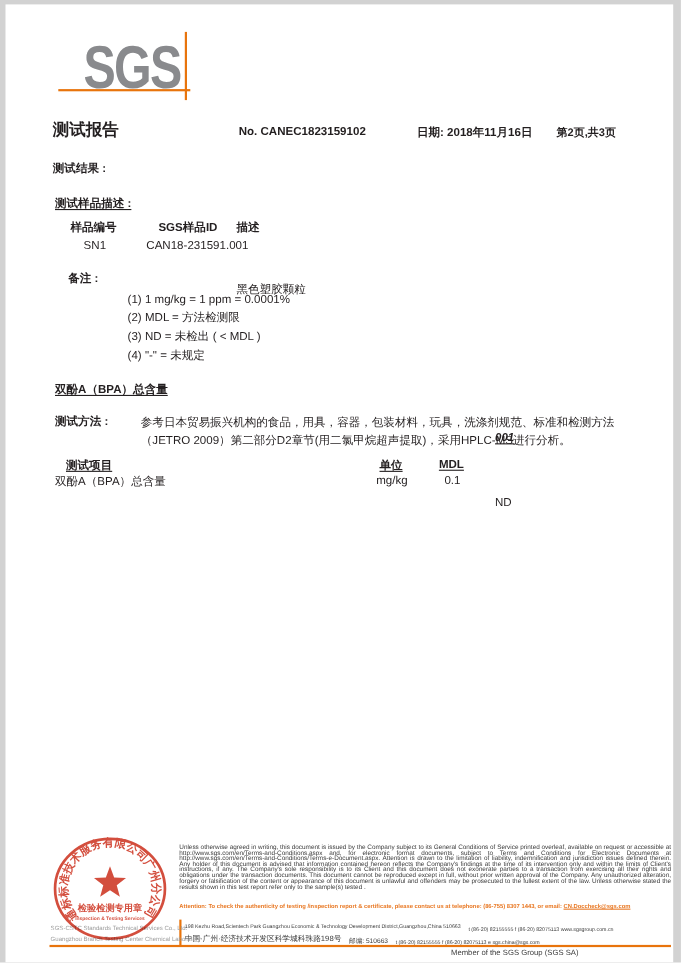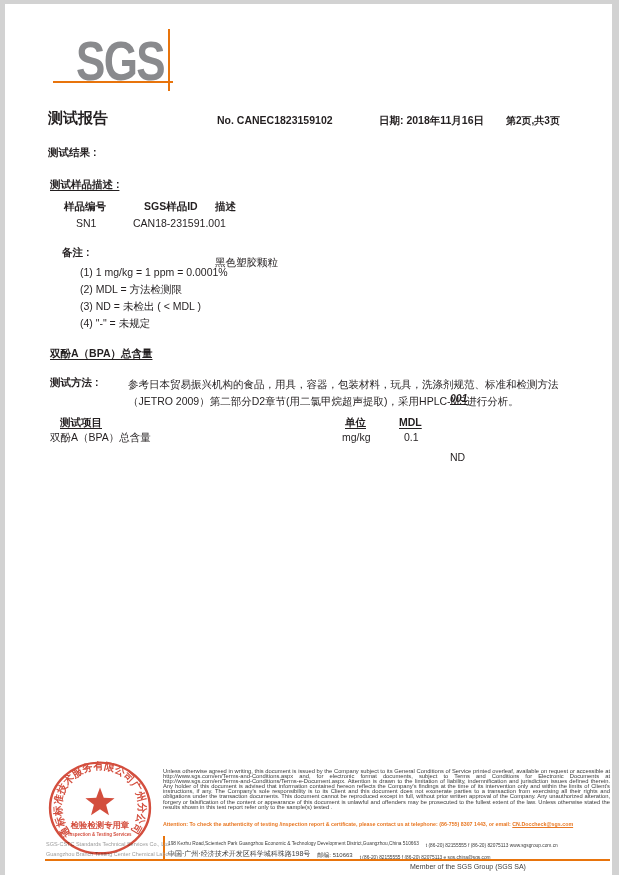--- a/index.html
+++ b/index.html
@@ -29,21 +29,21 @@
 
   .results-label { left:48px; top:146px; }
   .sample-desc { left:50px; top:178px; }
 
   
   .st-h1 { left:64px; top:200px; } .st-h2 { left:144px; top:200px; } .st-h3 { left:215px; top:200px; }
   .st-c1 { left:76px; top:217px; } .st-c2 { left:133px; top:217px; } .st-c3 { left:215px; top:217px;margin-top:39px; }
 
   .notes-label { left:50px; top:246px;margin-left:12px; }
   .notes { left:80px; top:264px; }
-  .notes div { line-height:17px; font-size:10.5px; }
+  .notes div { line-height:17px; font-size:10.5px;margin-left:36px; }
 
   .bpa-title { left:50px; top:347px; }
   .method-label { left:50px; top:376px; }
   .method-text { left:128px; top:376px; width:464px; font-size:10.5px; line-height:16.5px; }
 
   
   .rt-h1 { left:60px; top:416px; } .rt-h2 { left:345px; top:416px; }
   .rt-h3 { left:399px; top:416px;text-decoration:underline; } .rt-h4 { left:450px; top:392px; font-style:italic; }
   .rt-c1 { left:50px; top:431px; } .rt-c2 { left:342px; top:431px; }
   .rt-c3 { left:404px; top:431px; } .rt-c4 { left:450px; top:431px;margin-top:20px; }

